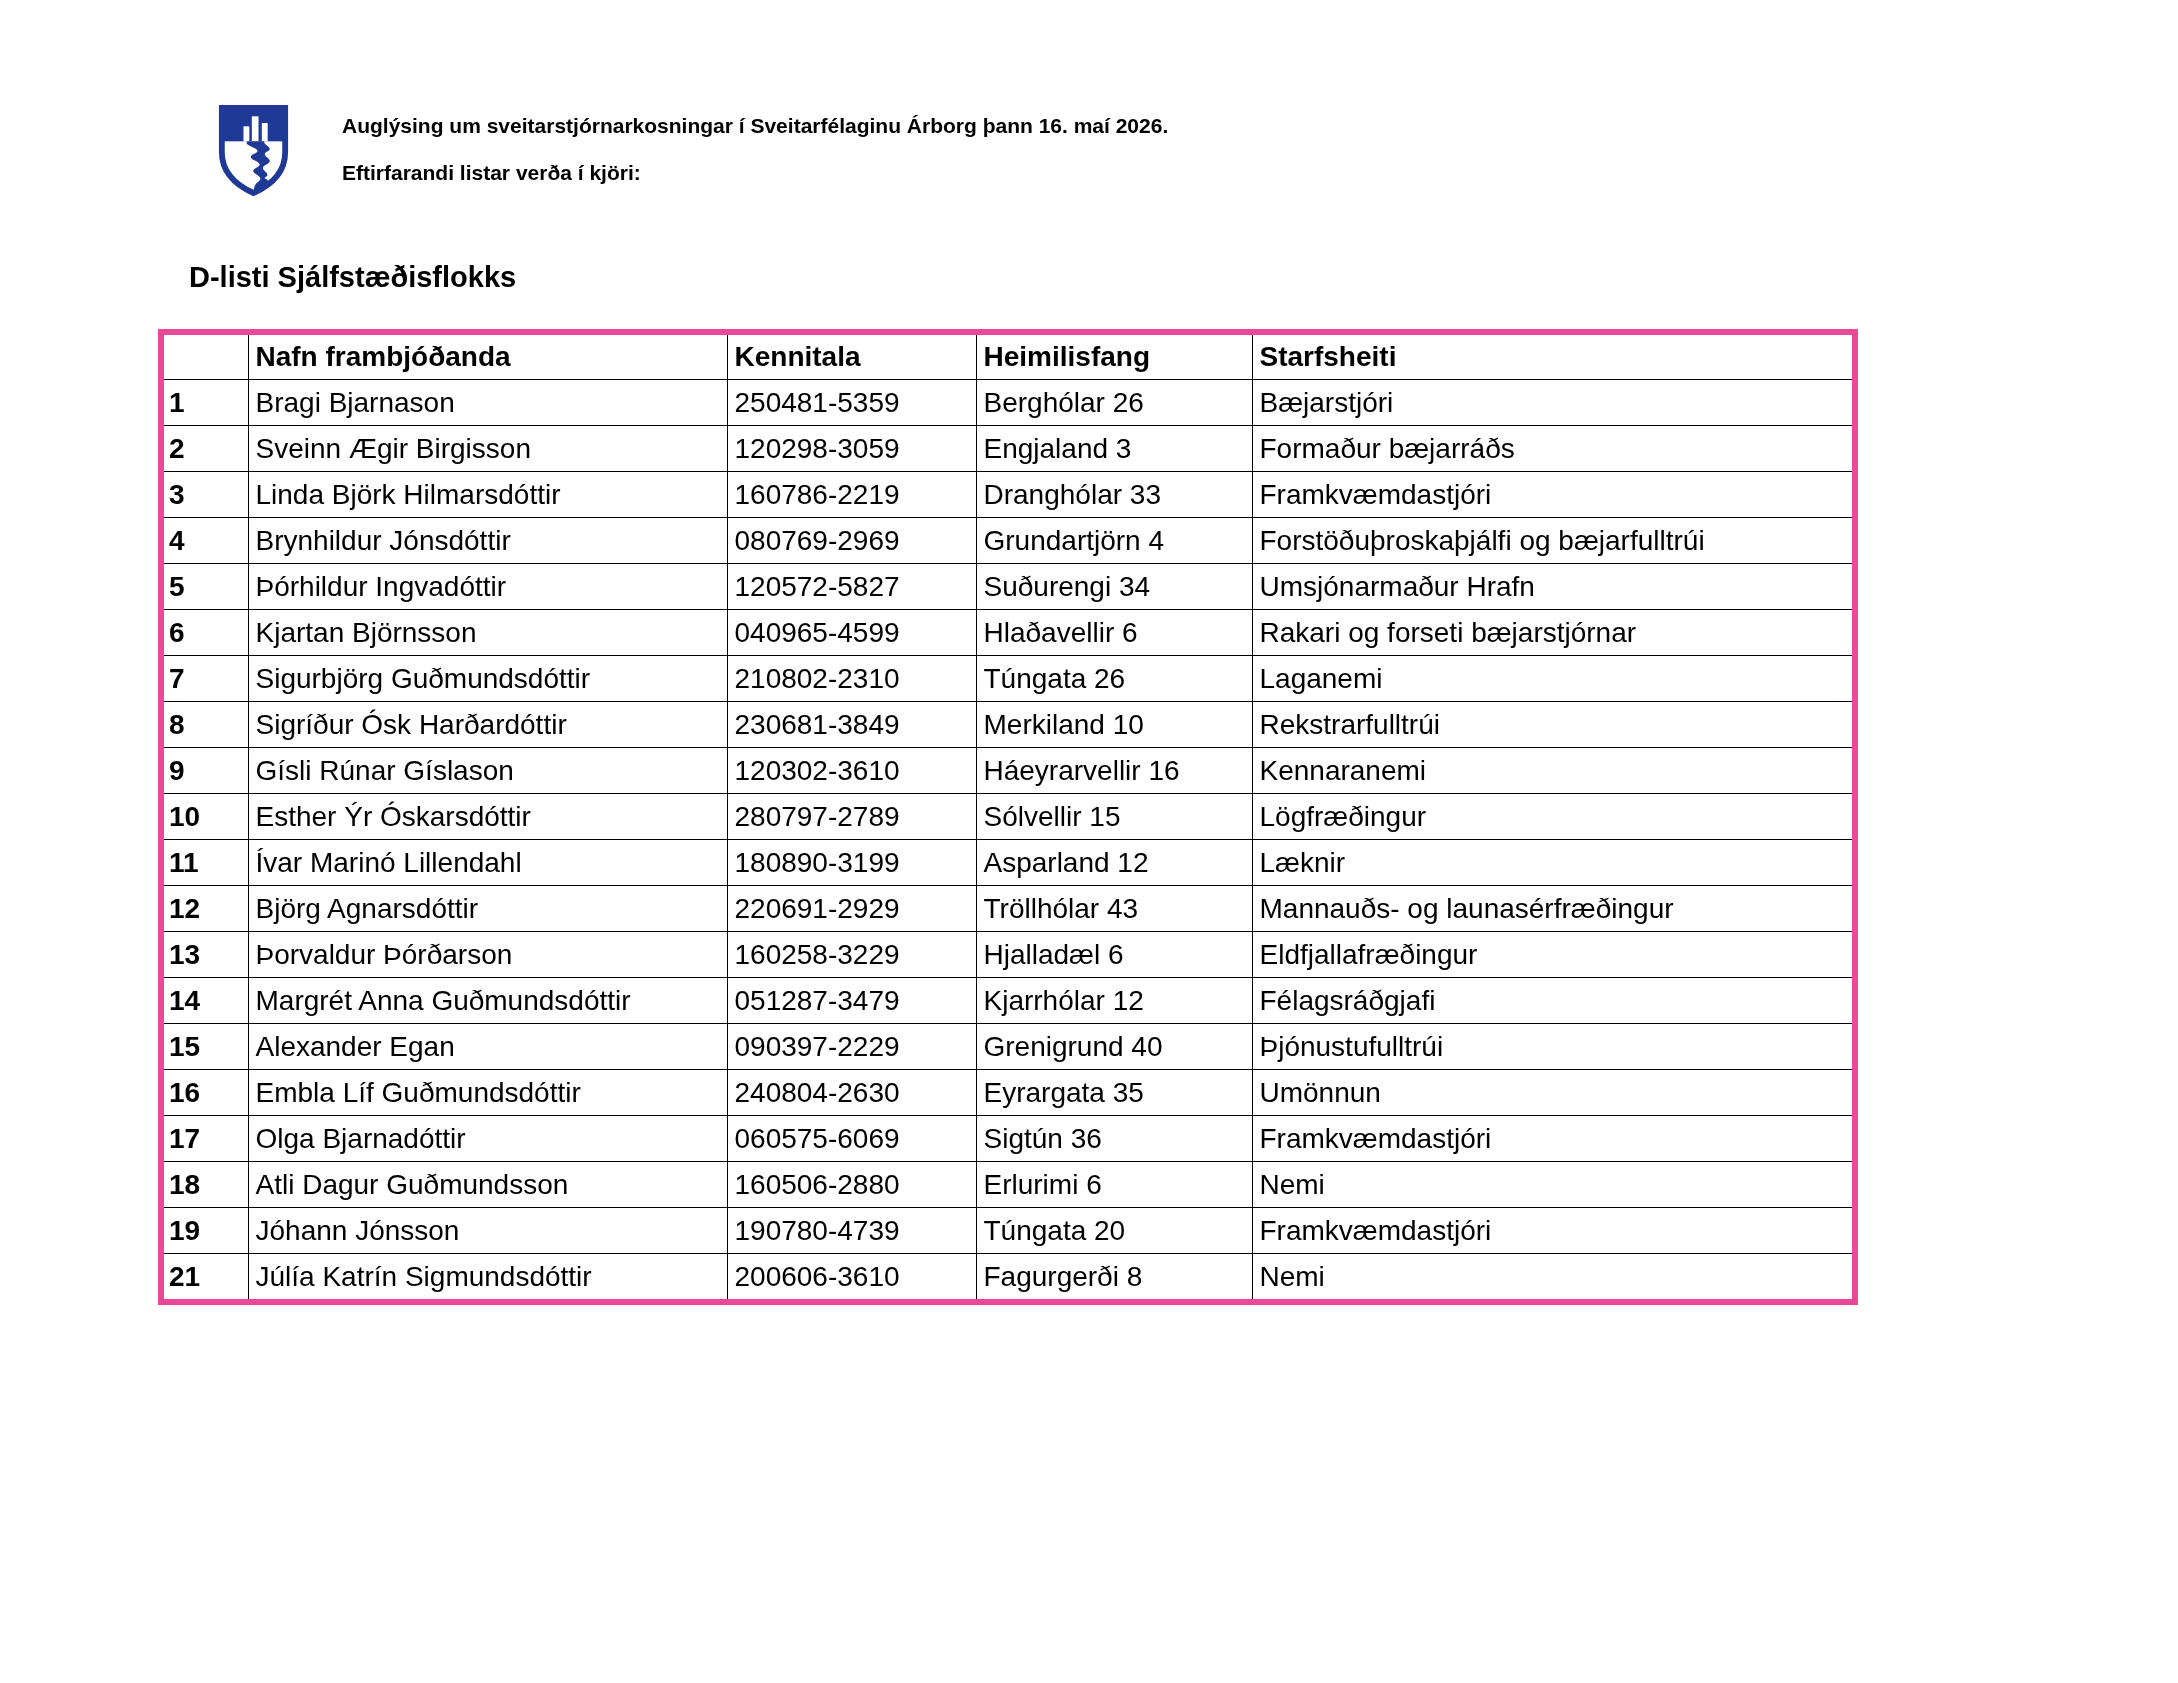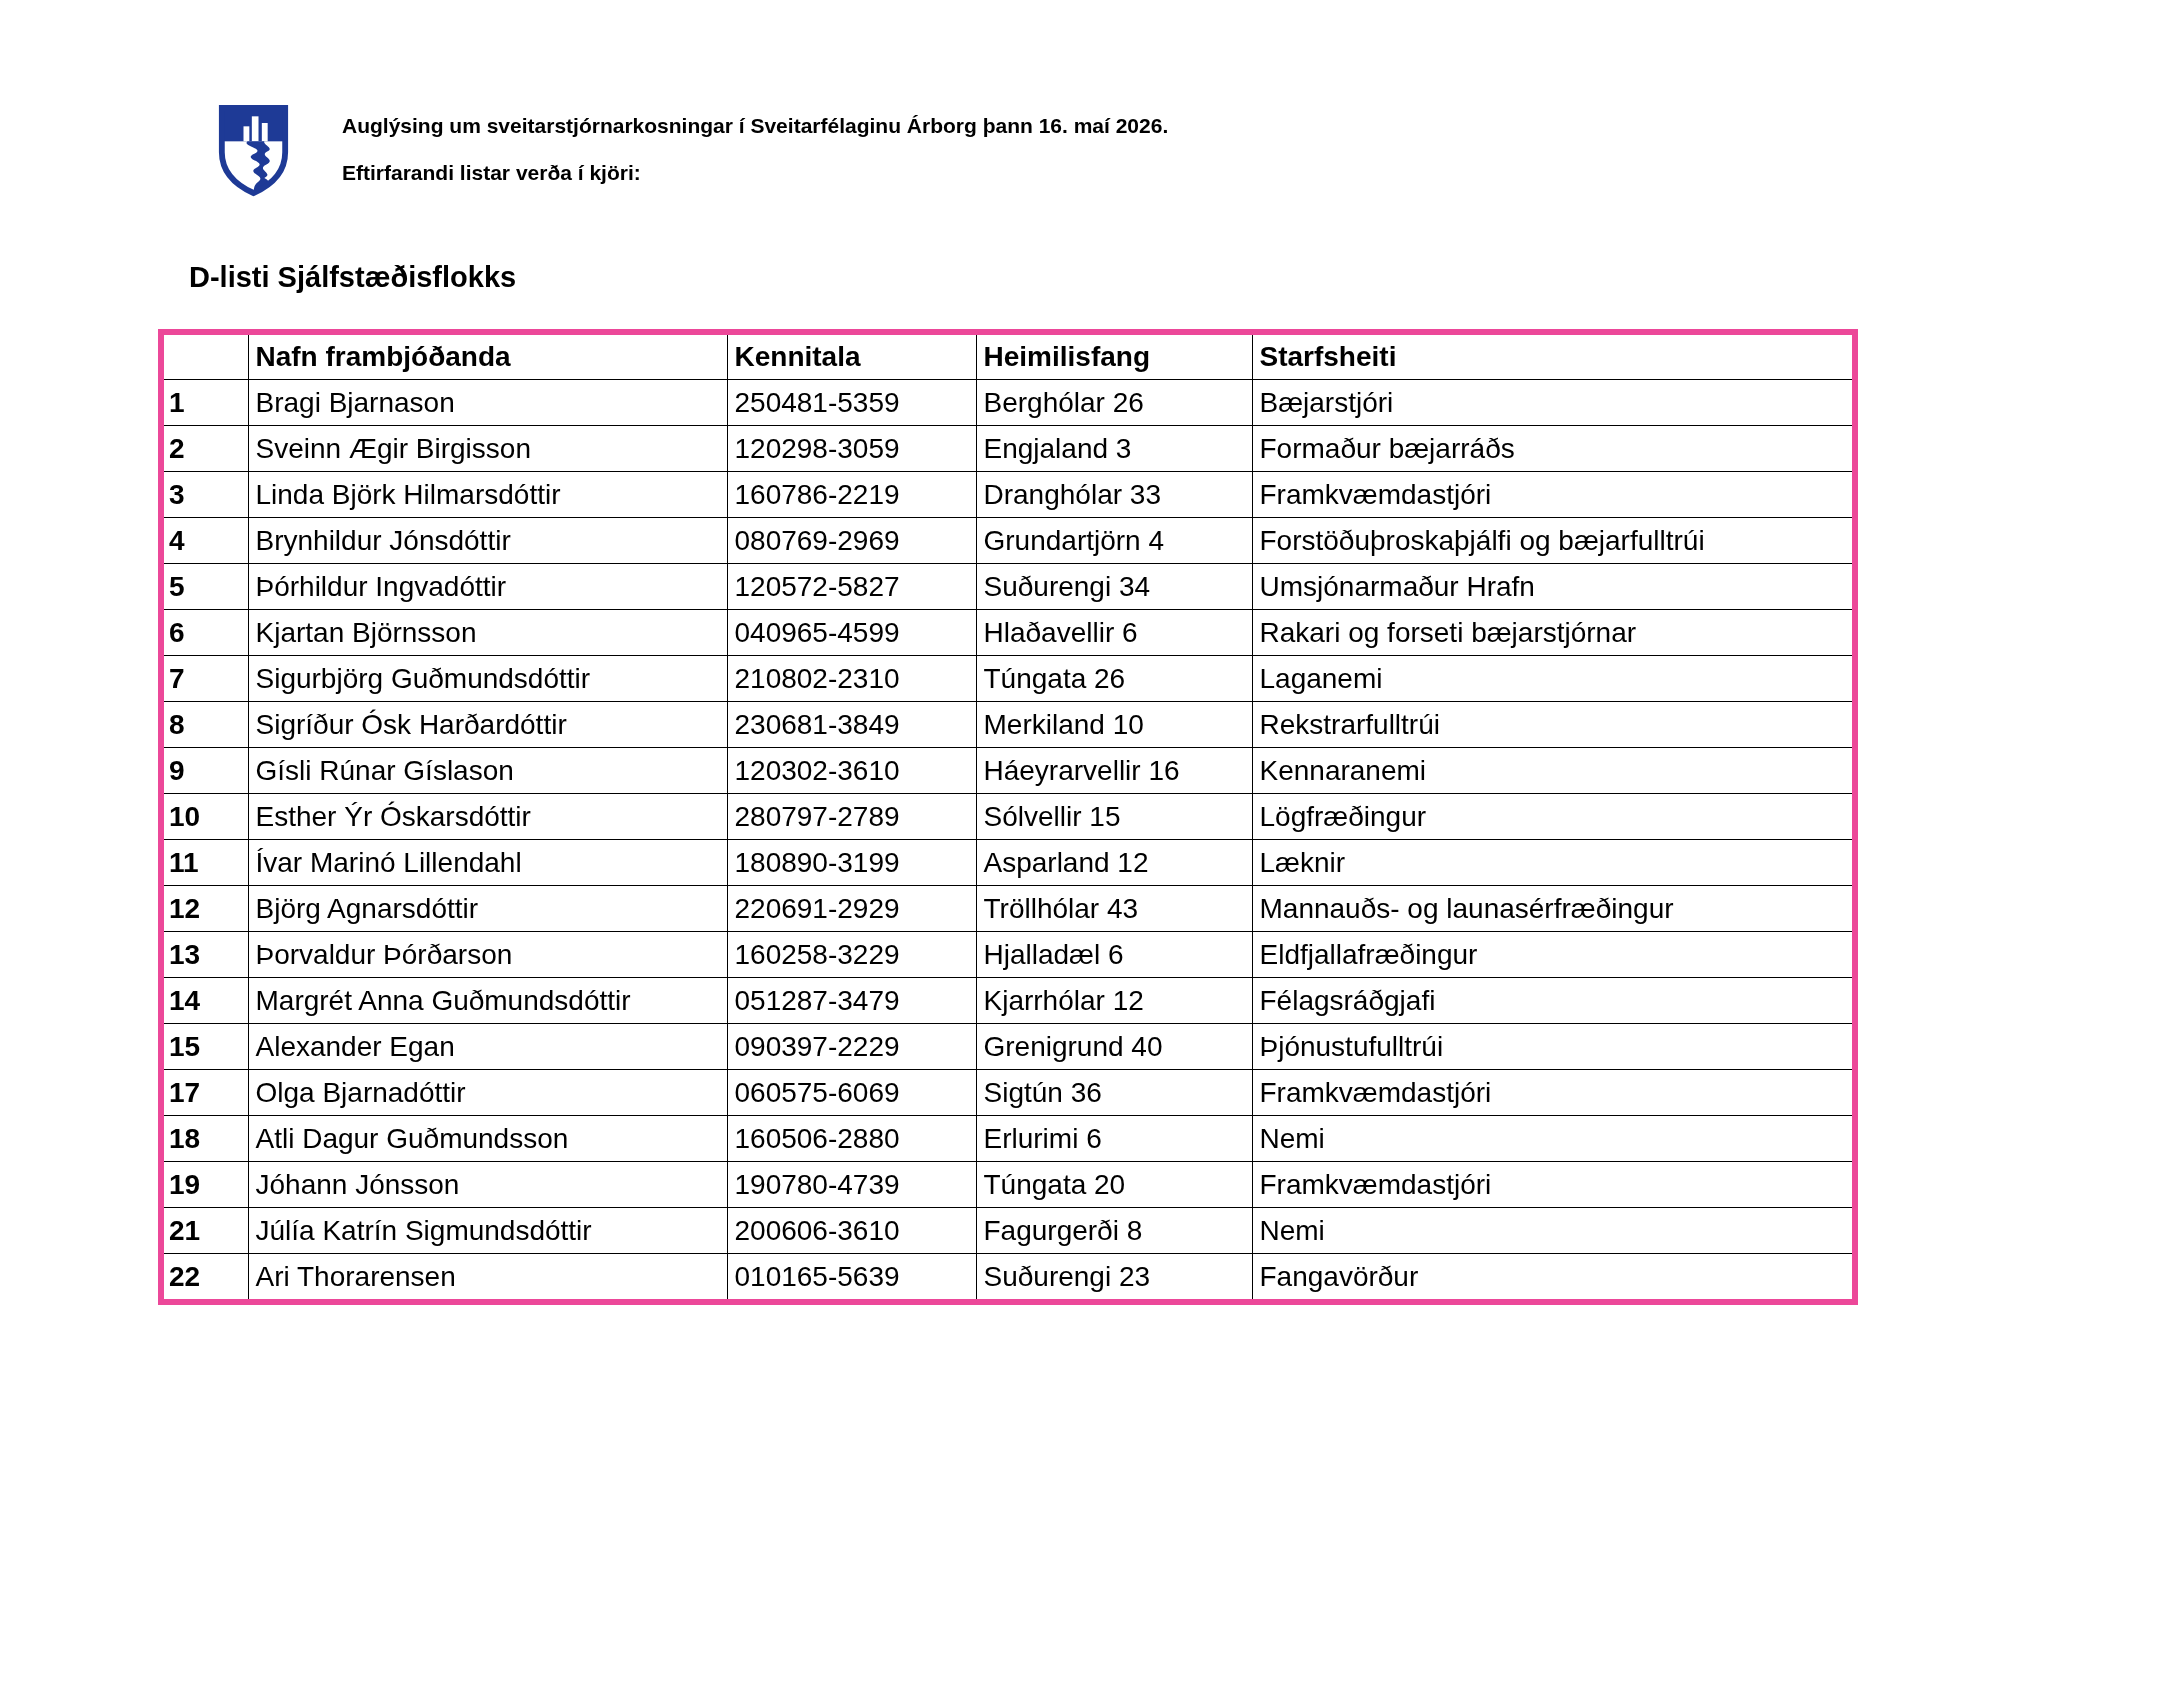--- a/index.html
+++ b/index.html
@@ -238,20 +238,27 @@
     <td>Félagsráðgjafi</td>
   </tr>
       <tr>
     <td class="num">15</td>
     <td>Alexander Egan</td>
     <td>090397-2229</td>
     <td>Grenigrund 40</td>
     <td>Þjónustufulltrúi</td>
   </tr>
       <tr>
+    <td class="num">16</td>
+    <td>Embla Líf Guðmundsdóttir</td>
+    <td>240804-2630</td>
+    <td>Eyrargata 35</td>
+    <td>Umönnun</td>
+  </tr>
+      <tr>
     <td class="num">17</td>
     <td>Olga Bjarnadóttir</td>
     <td>060575-6069</td>
     <td>Sigtún 36</td>
     <td>Framkvæmdastjóri</td>
   </tr>
       <tr>
     <td class="num">18</td>
     <td>Atli Dagur Guðmundsson</td>
     <td>160506-2880</td>
@@ -265,22 +272,15 @@
     <td>Túngata 20</td>
     <td>Framkvæmdastjóri</td>
   </tr>
       <tr>
     <td class="num">21</td>
     <td>Júlía Katrín Sigmundsdóttir</td>
     <td>200606-3610</td>
     <td>Fagurgerði 8</td>
     <td>Nemi</td>
   </tr>
-      <tr>
-    <td class="num">22</td>
-    <td>Ari Thorarensen</td>
-    <td>010165-5639</td>
-    <td>Suðurengi 23</td>
-    <td>Fangavörður</td>
-  </tr>
     </tbody>
 </table>
 
 
 </body></html>

